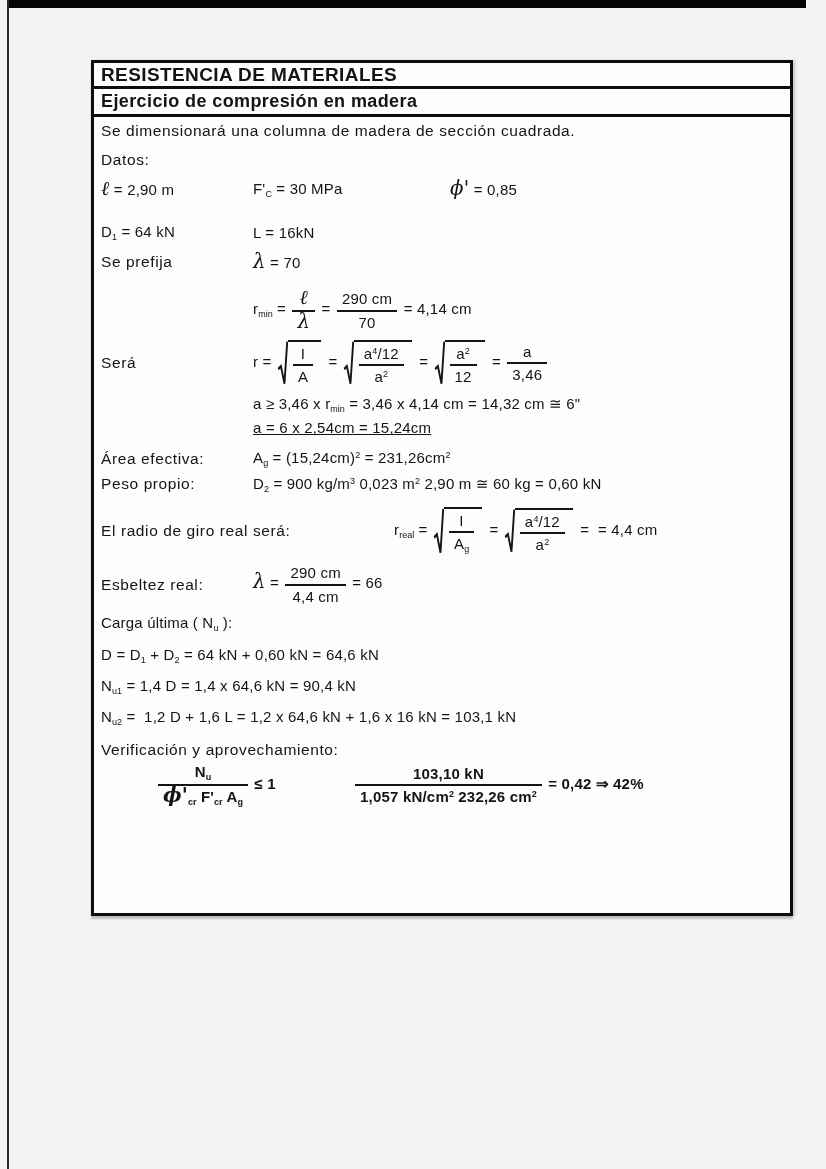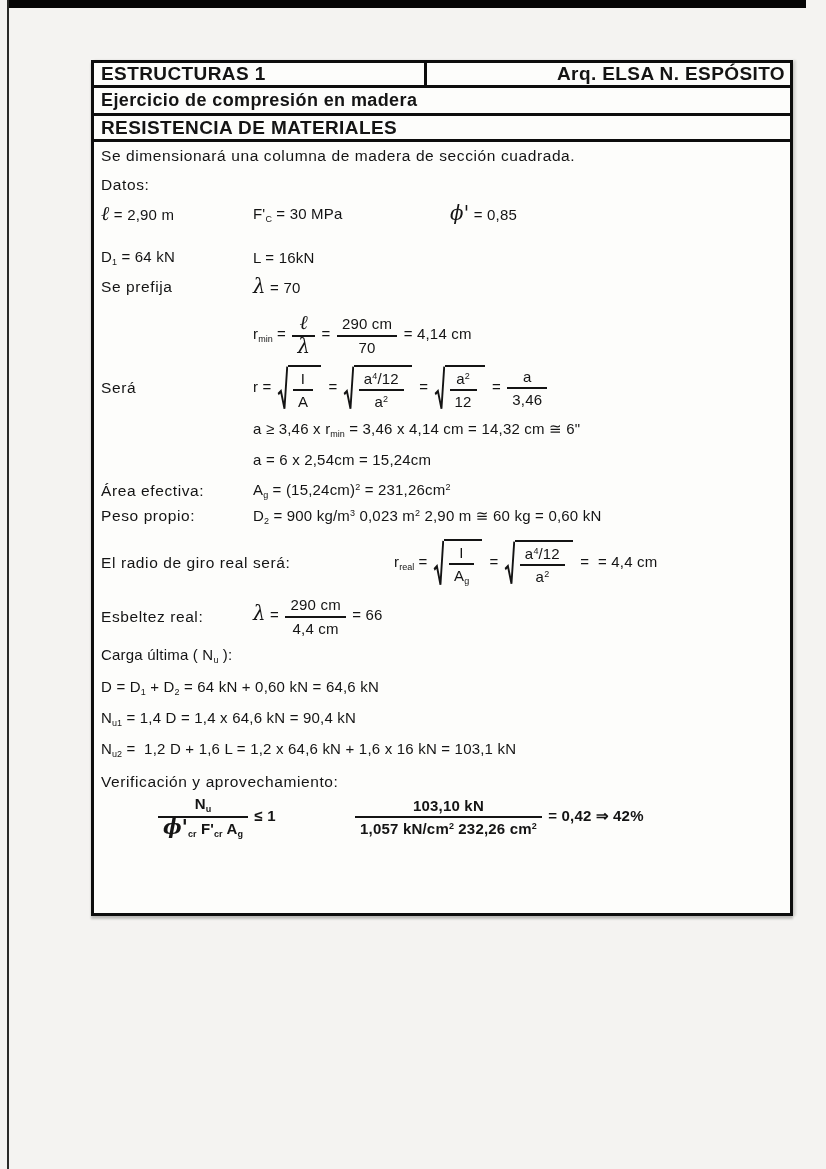--- a/index.html
+++ b/index.html
@@ -42,21 +42,21 @@
   .radbody{border-top:2.2px solid #141414;padding:3px 6px 1px 3px;display:inline-flex;align-items:center;white-space:pre;}
   
   .m-statement{margin-top:5px;}
   .m-datos{margin-top:11px;}
   .m-drow1{margin-top:11px;}
   .m-drow2{margin-top:24px;}
   .m-prefija{margin-top:11px;}
   .m-rmin{margin-top:19px;}
   .m-sera{margin-top:9px;}
   .m-age{margin-top:9px;}
-  .m-aeq{margin-top:12px;}
+  .m-aeq{margin-top:5px;text-decoration:underline;}
   .m-area{margin-top:13px;}
   .m-peso{margin-top:6px;}
   .m-radio{margin-top:13px;}
   .m-esb{margin-top:9px;}
   .m-carga{margin-top:9px;}
   .m-d{margin-top:13px;}
   .m-nu1{margin-top:12px;}
   .m-nu2{margin-top:12px;}
   .m-verif{margin-top:13px;}
   .m-final{margin-top:4px;}
@@ -64,26 +64,22 @@
   .pad-verif{padding-left:55px;font-weight:bold;}
 </style>
 </head>
 <body>
 
 <div class="scan-top"></div>
 <div class="scan-left"></div>
 
 <div class="doc">
 
-  <div class="h-row h-row1">
-    <div class="h-cell-left">ESTRUCTURAS 1</div>
-    <div class="h-cell-right">Arq. ELSA N. ESPÓSITO</div>
-  </div>
+  <div class="h-row h-row2">RESISTENCIA DE MATERIALES</div>
   <div class="h-row h-row3">Ejercicio de compresión en madera</div>
-  <div class="h-row h-row2">RESISTENCIA DE MATERIALES</div>
 
   <div class="content">
 
     <p class="line m-statement">Se dimensionará una columna de madera de sección cuadrada.</p>
 
     <p class="line m-datos">Datos:</p>
 
     <div class="row m-drow1">
       <span class="c1 eq"><span class="sym">ℓ</span> = 2,90 m</span>
       <span class="c2 eq">F'<sub>C</sub> = 30 MPa</span>

